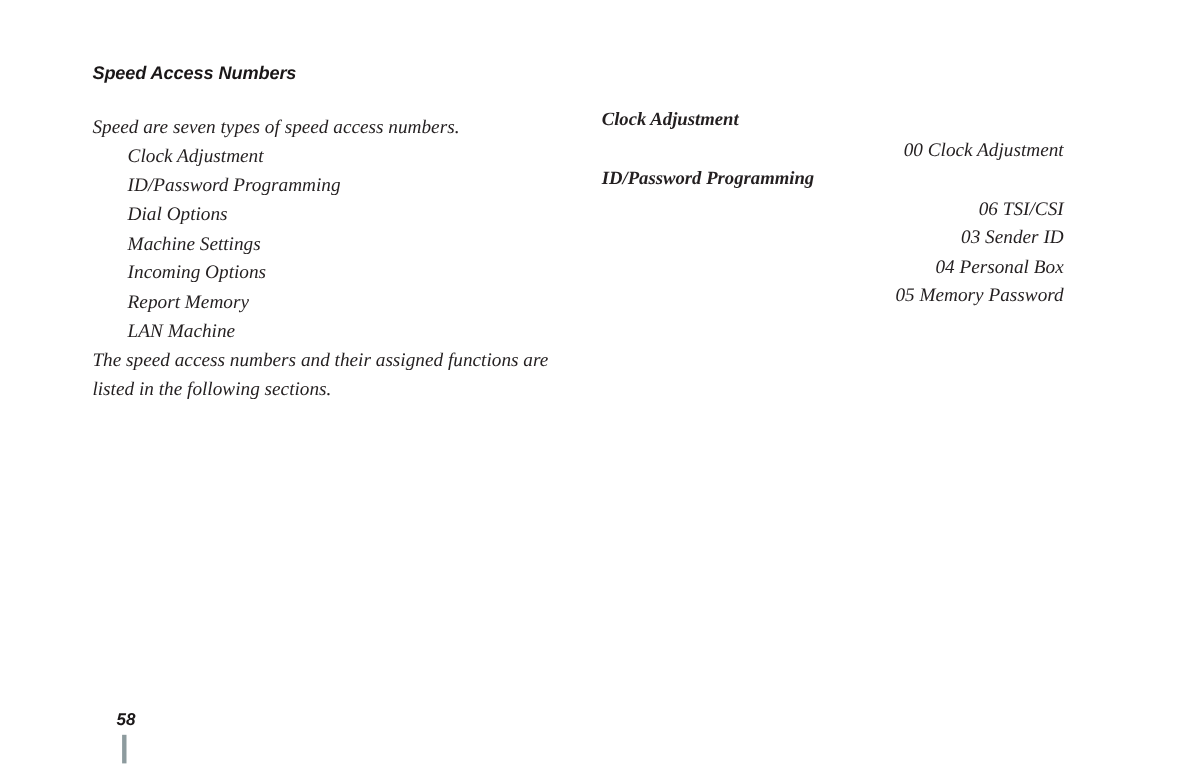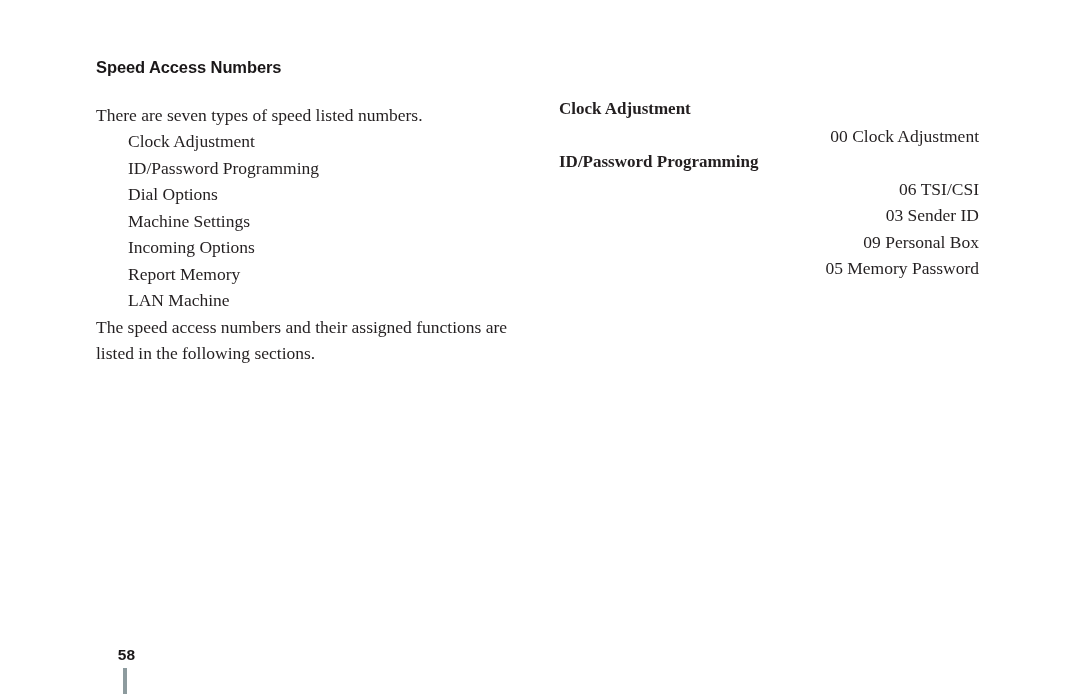--- a/index.html
+++ b/index.html
@@ -13,23 +13,24 @@
     height: 698px;
     position: relative;
     font-family: "Liberation Serif", "DejaVu Serif", serif;
     color: #231f20;
     overflow: hidden;
   }
 
   
   .page {
     position: absolute;
-    left: 16px; top: 0;
+    left: 4px; top: 0;
     width: 948px;
     height: 698px;
+    font-style: italic;
   }
 
   .col-left {
     position: absolute;
     left: 80px;
     top: 58px;
     width: 425px;
   }
 
   .col-right {
@@ -139,21 +140,21 @@
 </style>
 </head>
 <body style="background: rgb(255, 255, 255);">
 
 <div class="page">
 
   <div class="col-left">
 
     <h2 class="section-heading">Speed Access Numbers</h2>
 
-    <p class="body-text">There are seven types of speed listed numbers.</p>
+    <p class="body-text">Speed are seven types of speed access numbers.</p>
 
     <ul class="indent-list">
       <li>Clock Adjustment</li>
       <li>ID/Password Programming</li>
       <li>Dial Options</li>
       <li>Machine  Settings</li>
       <li>Incoming  Options</li>
       <li>Report  Memory</li>
       <li>LAN Machine</li>
     </ul>
@@ -166,21 +167,21 @@
 
     <h3 class="sub-heading">Clock Adjustment</h3>
     <ul class="num-list">
       <li>00 Clock Adjustment</li>
     </ul>
 
     <h3 class="sub-heading">ID/Password Programming</h3>
     <ul class="num-list">
       <li>06 TSI/CSI</li>
       <li>03 Sender ID</li>
-      <li>09 Personal Box</li>
+      <li>04 Personal Box</li>
       <li>05 Memory Password</li>
     </ul>
   </div>
 
   <div class="footer">
     <span class="footer-page-number">58</span>
     <span class="footer-rule" style="background: rgb(141, 155, 158);"></span>
     <span class="footer-product">OKIFAX 5780/5980</span>
   </div>
 

